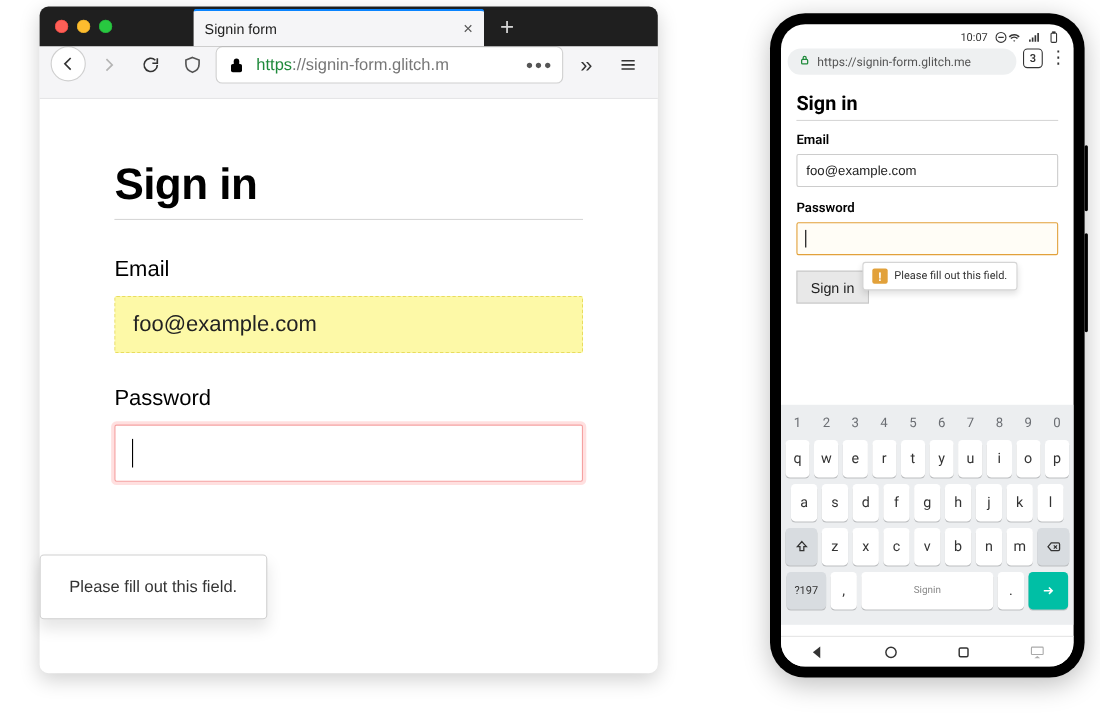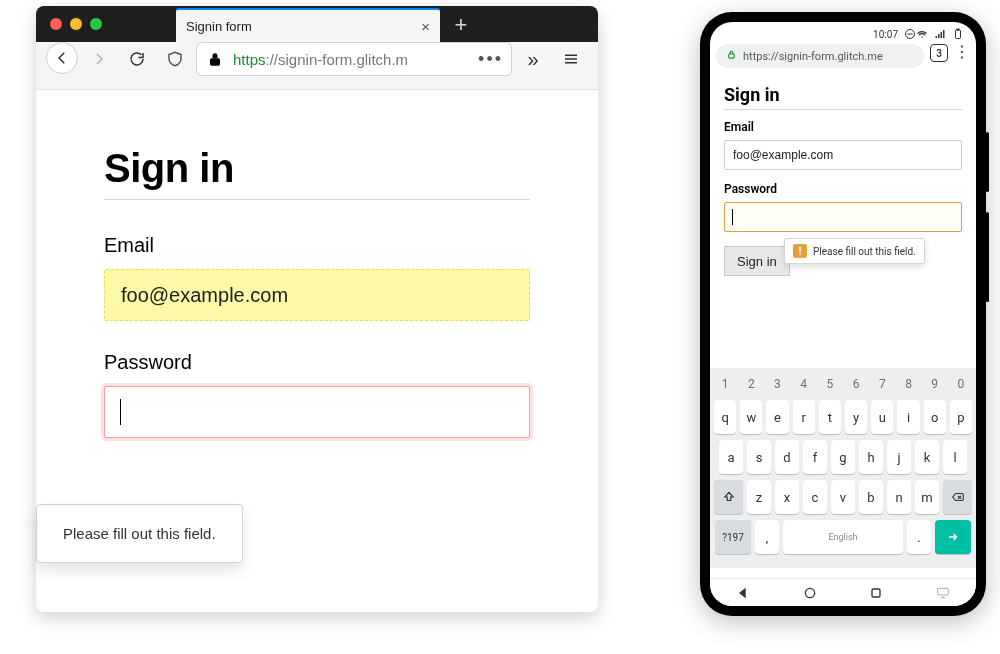--- a/index.html
+++ b/index.html
@@ -474,21 +474,21 @@
             </div>
           </div>
         <div class="krow">
           <div class="key wide" style="font-size:10px;">
               <span>?197</span>
             </div>
           <div class="key">
               <span>,</span>
             </div>
           <div class="key space">
-              <span>English</span>
+              <span>Signin</span>
             </div>
           <div class="key">
               <span>.</span>
             </div>
           <div class="key wide enter">
             <svg viewBox="0 0 24 24" style="stroke:#fff;stroke-width:2.5;fill:none;">
                 <path d="M5 12h12M13 7l5 5-5 5"></path>
               </svg>
           </div>
         </div>

